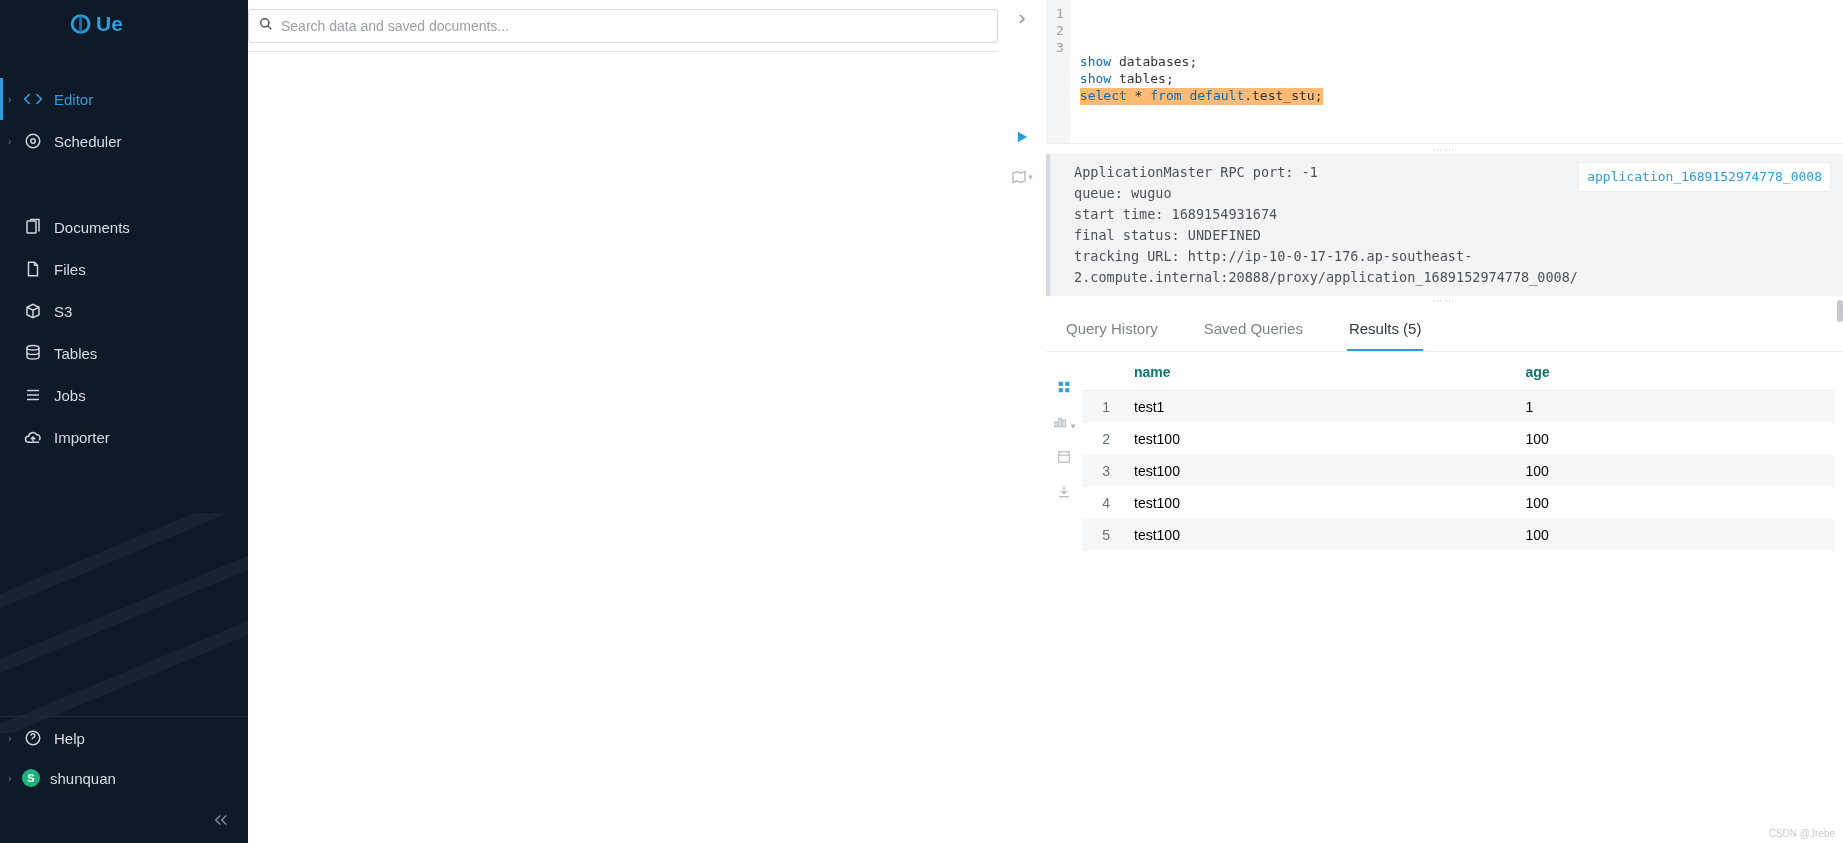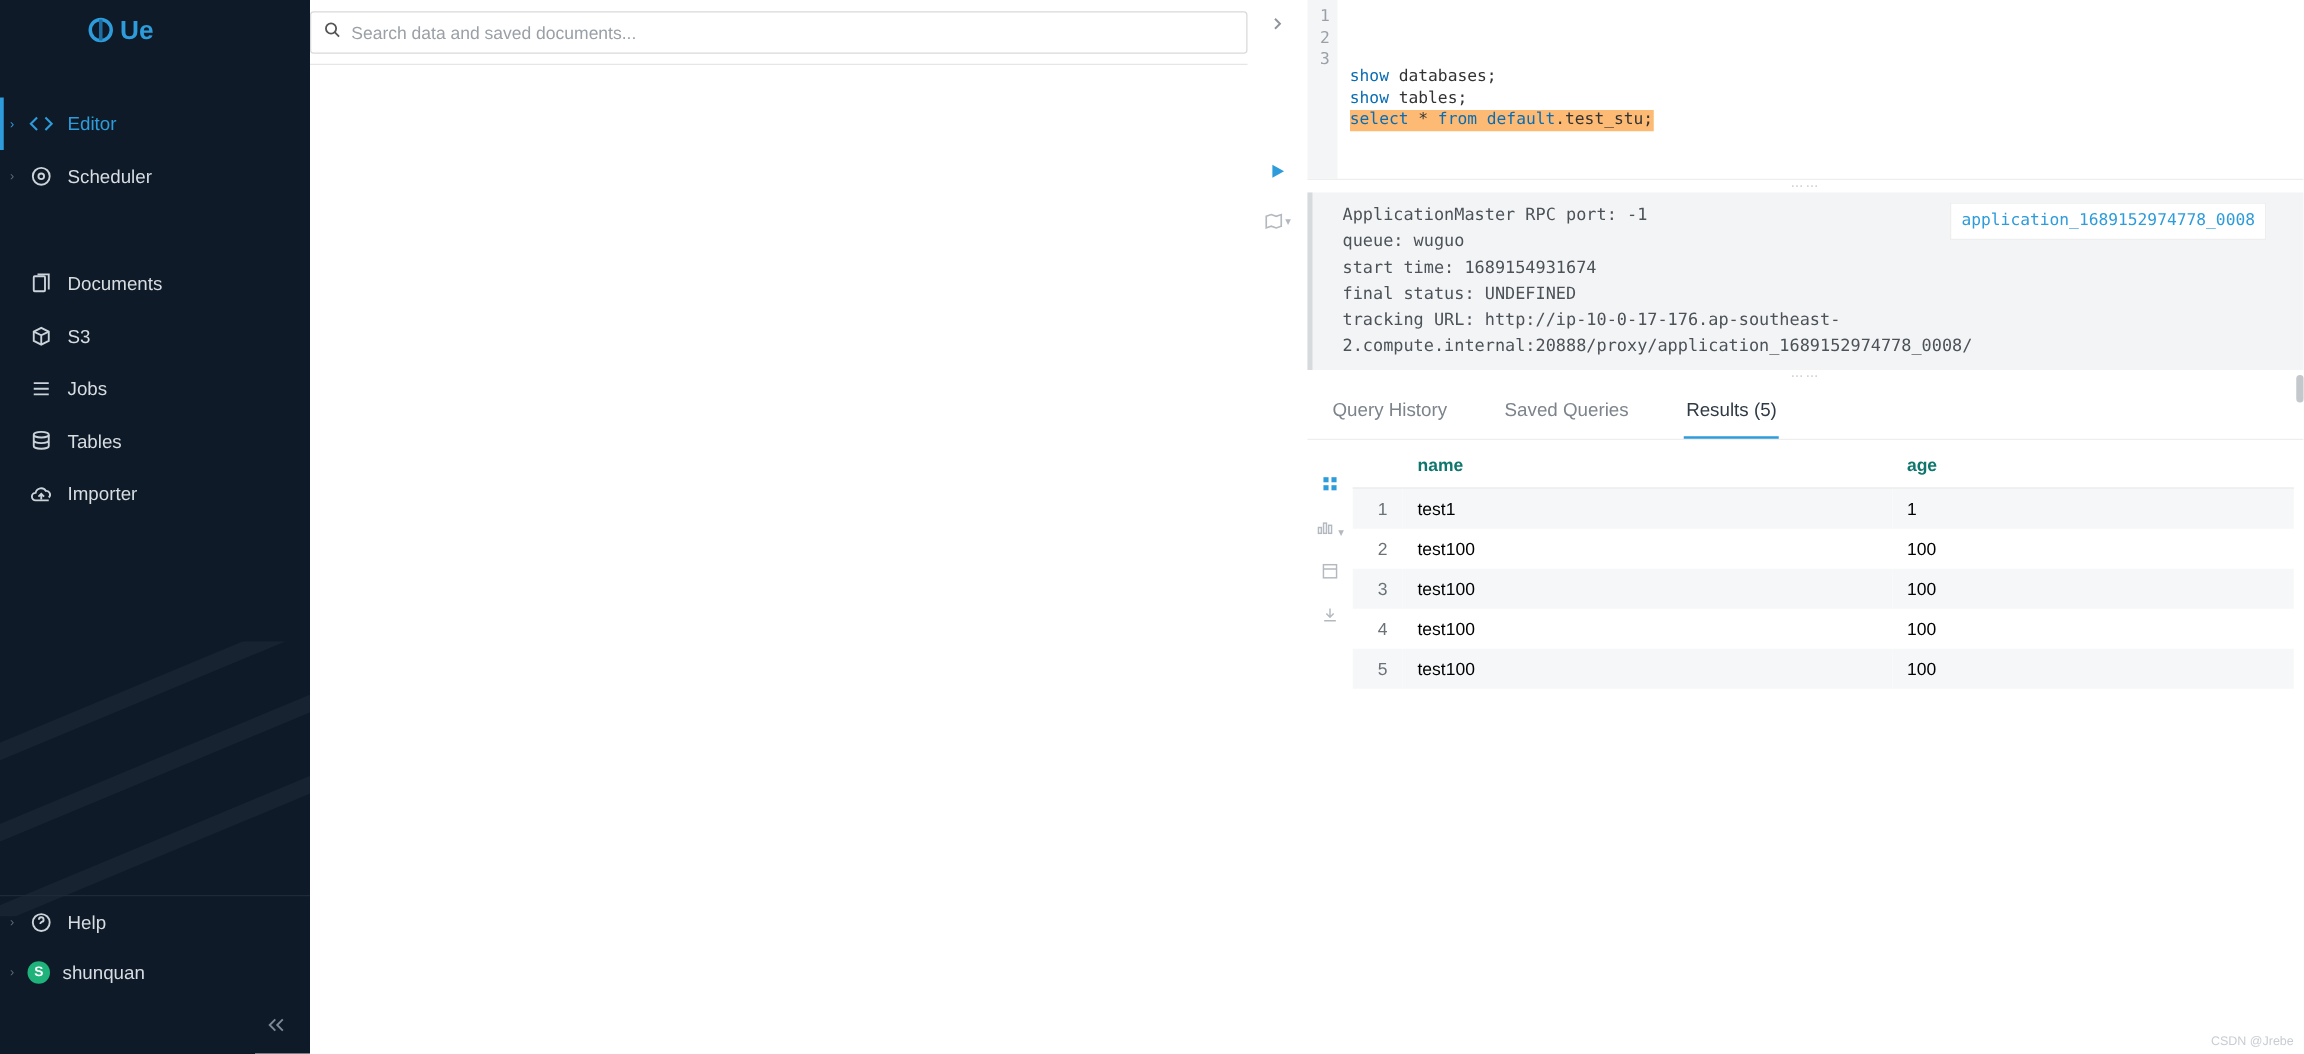--- a/index.html
+++ b/index.html
@@ -39,21 +39,21 @@
   .editor-col { flex: 1; display: flex; flex-direction: column; min-width: 0; }
 
   .code-area { display: flex; font-family: Menlo, Consolas, monospace; font-size: 13px; line-height: 1.3; height: 144px; border-bottom: 1px solid #eee; background: #fff; }
   .line-nos { background: #f4f5f6; color: #9aa0a6; padding: 6px 6px 6px 10px; text-align: right; user-select: none; }
   .code { padding: 6px 10px; white-space: pre; margin-top: 48px; }
   .kw { color: #0a6db3; }
   .tbl { color: #333; }
   .cursor-line { background: #fdba74; display: inline-block; width: 100%; }
 
   .log-panel { margin: 0 0 0 0; background: #f3f4f5; border-left: 4px solid #d7dadc; padding: 8px 24px; font-family: Menlo, Consolas, monospace; font-size: 13.5px; color: #4c5258; position: relative; line-height: 1.55; }
-  .log-panel .app-link { position: absolute; right: 30px; top: 8px; background: #fff; color: #2e9cdb; padding: 4px 8px; font-size: 13px; border: 1px solid #eee; }
+  .log-panel .app-link { position: absolute; right: 12px; top: 8px; background: #fff; color: #2e9cdb; padding: 4px 8px; font-size: 13px; border: 1px solid #eee; }
   .drag-handle { height: 10px; display: flex; justify-content: center; align-items: center; color: #c8cdd2; font-size: 10px; letter-spacing: 2px; }
 
   .tabs { display: flex; gap: 42px; padding: 4px 18px 0 18px; border-bottom: 1px solid #eee; color: #7c838a; font-size: 15px; }
   .tab { padding: 10px 2px 12px 2px; cursor: pointer; }
   .tab.active { color: #2f3a44; border-bottom: 2px solid #2e9cdb; }
 
   .results-wrap { display: flex; flex: 1; overflow: hidden; }
   .results-gutter { width: 36px; display: flex; flex-direction: column; align-items: center; padding-top: 28px; gap: 18px; color: #b3b9bf; }
   .results-gutter .rg { cursor: pointer; font-size: 14px; }
   .results-gutter .rg.active { color: #2e9cdb; }
@@ -109,44 +109,53 @@
         <svg width="18" height="18" viewBox="0 0 24 24" fill="none" stroke="currentColor" stroke-width="2">
             <rect x="4" y="4" width="12" height="16" rx="1"></rect>
             <path d="M8 2h12v16"></path>
           </svg>
       </span>
       <span>Documents</span>
     </div>
     <div class="nav-item">
       <span class="nav-icon">
         <svg width="18" height="18" viewBox="0 0 24 24" fill="none" stroke="currentColor" stroke-width="2">
+            <path d="M6 3h8l4 4v14H6z"></path>
+            <path d="M14 3v4h4"></path>
+          </svg>
+      </span>
+      <span>Files</span>
+    </div>
+    <div class="nav-item">
+      <span class="nav-icon">
+        <svg width="18" height="18" viewBox="0 0 24 24" fill="none" stroke="currentColor" stroke-width="2">
             <path d="M4 7l8-4 8 4v10l-8 4-8-4z"></path>
             <path d="M4 7l8 4 8-4M12 11v10"></path>
           </svg>
       </span>
       <span>S3</span>
+    </div>
+    <div class="nav-item">
+      <span class="nav-icon">
+        <svg width="18" height="18" viewBox="0 0 24 24" fill="none" stroke="currentColor" stroke-width="2">
+            <ellipse cx="12" cy="5" rx="8" ry="3"></ellipse>
+            <path d="M4 5v6c0 1.7 3.6 3 8 3s8-1.3 8-3V5M4 11v6c0 1.7 3.6 3 8 3s8-1.3 8-3v-6"></path>
+          </svg>
+      </span>
+      <span>Tables</span>
     </div>
     <div class="nav-item">
       <span class="nav-icon">
         <svg width="18" height="18" viewBox="0 0 24 24" fill="none" stroke="currentColor" stroke-width="2">
             <line x1="4" y1="6" x2="20" y2="6"></line>
             <line x1="4" y1="12" x2="20" y2="12"></line>
             <line x1="4" y1="18" x2="20" y2="18"></line>
           </svg>
       </span>
       <span>Jobs</span>
-    </div>
-    <div class="nav-item">
-      <span class="nav-icon">
-        <svg width="18" height="18" viewBox="0 0 24 24" fill="none" stroke="currentColor" stroke-width="2">
-            <ellipse cx="12" cy="5" rx="8" ry="3"></ellipse>
-            <path d="M4 5v6c0 1.7 3.6 3 8 3s8-1.3 8-3V5M4 11v6c0 1.7 3.6 3 8 3s8-1.3 8-3v-6"></path>
-          </svg>
-      </span>
-      <span>Tables</span>
     </div>
     <div class="nav-item">
       <span class="nav-icon">
         <svg width="18" height="18" viewBox="0 0 24 24" fill="none" stroke="currentColor" stroke-width="2">
             <path d="M20 16a4 4 0 0 0-3-7 6 6 0 0 0-11 2 4 4 0 0 0 0 8h14"></path>
             <path d="M12 12v6M9 15l3-3 3 3"></path>
           </svg>
       </span>
       <span>Importer</span>
     </div>

